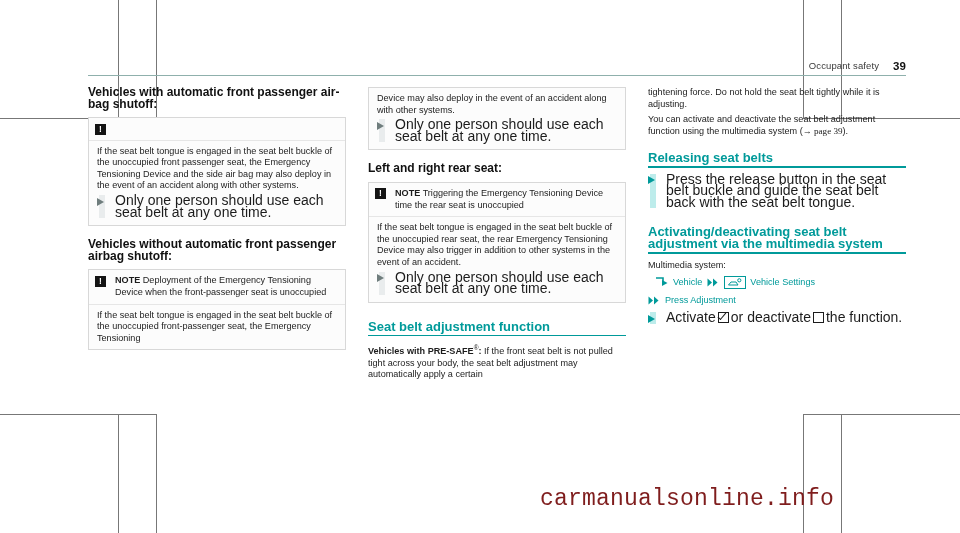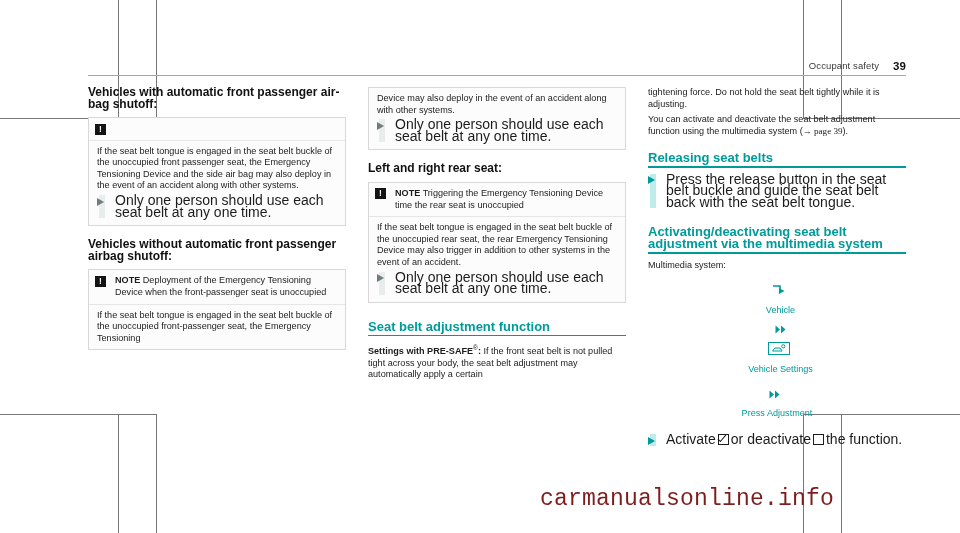--- a/index.html
+++ b/index.html
@@ -175,24 +175,23 @@
   .step.teal .step-marker .bar { background: #bdeceb; }
   .step.teal .step-marker .tri { border-left-color: #009a9a; }
 
   
   .mm-line {
     display: flex;
     align-items: center;
     color: #009a9a;
     font-size: 9.1px;
     line-height: 13px;
-    margin: 14px 0;
+    margin: 5px 0;
     flex-wrap: wrap;
-    gap: 8px;
-    flex-direction: column;
+    gap: 0;
   }
   .mm-line.indent { padding-left: 7px; }
   .nav-ico { display: inline-flex; align-items: center; margin-right: 5px; }
   .nav-ico svg { display: block; }
   .mm-sep { margin: 0 5px 0 5px; display: inline-flex; align-items: center; }
   .mm-label { white-space: nowrap; }
   .mm-box {
     display: inline-flex;
     align-items: center;
     justify-content: center;
@@ -326,21 +325,21 @@
             <div class="step-text">Only one person should use each seat belt at any one time.</div>
           </div>
         </div>
       </div>
 
       <div class="spacer-lg"></div>
 
       <div class="sec-head">Seat belt adjustment function</div>
       <div class="sec-rule"></div>
 
-      <p><span style="font-weight:bold;">Settings with PRE-SAFE</span><sup class="reg">®</sup><span style="font-weight:bold;">:</span><span> If the front seat belt is not pulled tight across your body, the seat belt adjustment may automatically apply a certain</span></p>
+      <p><span style="font-weight:bold;">Vehicles with PRE-SAFE</span><sup class="reg">®</sup><span style="font-weight:bold;">:</span><span> If the front seat belt is not pulled tight across your body, the seat belt adjustment may automatically apply a certain</span></p>
 
     </div>
 
     <div class="col">
 
       <p>tightening force. Do not hold the seat belt tightly while it is adjusting.</p>
 
       <p><span>You can activate and deactivate the seat belt adjustment function using the multimedia system (</span><span class="arrow-ref">→ page 39</span><span>).</span></p>
 
       <div class="spacer-md"></div>

